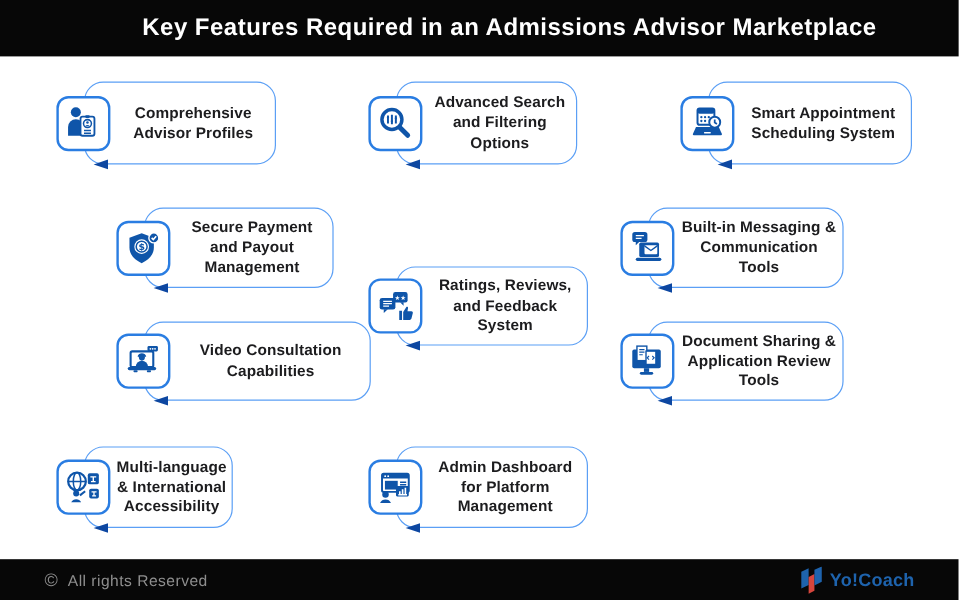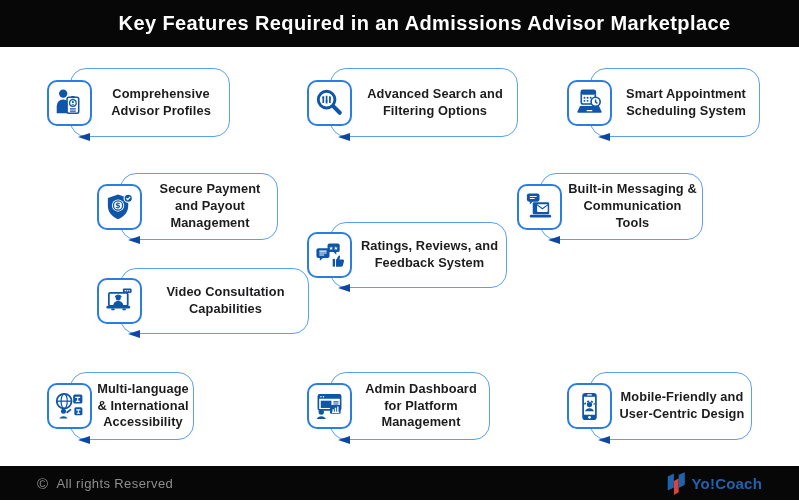--- a/index.html
+++ b/index.html
@@ -65,21 +65,21 @@
         <rect class="f" x="17.5" y="9.3" width="4" height="2.4" rx="1"></rect>
         <circle class="s" cx="19.5" cy="16.5" r="3.4" stroke-width="1.3"></circle>
         <circle class="f" cx="19.5" cy="15.6" r="1.1"></circle>
         <path class="f" d="M17.3 18.9 a3.1 3.1 0 0 1 4.4 0 z"></path>
         <path class="s" d="M16.5 22.5 h6 M16.5 24.8 h6" stroke-width="1.3"></path>
       </svg>
     </div>
     <div class="label">Comprehensive Advisor Profiles</div>
   </div>
 
-  <div class="feature" style="left:307px;top:68px;width:211px;height:69px;">
+  <div class="feature" style="left:307px;top:68px;width:174px;height:69px;">
     <div class="bubble"></div>
     <div class="tail"></div>
     <div class="icon-box">
       <svg viewBox="0 0 32 32">
         <circle class="s" cx="13" cy="13" r="8.6" stroke-width="3"></circle>
         <path class="s" d="M9.6 9.5 v7 M13 9 v8 M16.4 9.5 v7" stroke-width="1.7"></path>
         <circle class="f" cx="9.6" cy="11" r="1"></circle>
           <circle class="f" cx="13" cy="14.5" r="1"></circle>
           <circle class="f" cx="16.4" cy="12" r="1"></circle>
         <path class="s" d="M19.8 19.8 L26.6 26.6" stroke-width="4.2" stroke-linecap="round"></path>
@@ -135,21 +135,21 @@
         <path class="sw" d="M6 5.6 h7 M6 7.8 h5" stroke-width="1.1"></path>
         <rect class="f" x="9" y="11.5" width="17" height="12.5" rx="1.4"></rect>
         <rect class="fw" x="13.5" y="13.8" width="11" height="7.8" rx="1"></rect>
         <path class="s" d="M13.5 14.3 l5.5 4 5.5-4" stroke-width="1.2"></path>
         <rect class="f" x="6" y="24.6" width="22" height="2.7" rx="1.35"></rect>
       </svg>
     </div>
     <div class="label">Built-in Messaging &amp; Communication Tools</div>
   </div>
 
-  <div class="feature" style="left:307px;top:222px;width:200px;height:66px;border-radius:28px;">
+  <div class="feature" style="left:307px;top:222px;width:183px;height:66px;border-radius:28px;">
     <div class="bubble"></div>
     <div class="tail"></div>
     <div class="icon-box">
       <svg viewBox="0 0 32 32">
         <rect class="f" x="14" y="3.5" width="12.5" height="9" rx="2"></rect>
         <path class="f" d="M23 12.2 l0 3 -3-3 z"></path>
         <text class="fw" x="20.2" y="10.2" text-anchor="middle" font-size="5.5" font-family="DejaVu Sans, sans-serif">★★</text>
         <rect class="f" x="2.5" y="8.5" width="13.5" height="10" rx="2"></rect>
         <path class="f" d="M6 18.3 v3.2 l3.5-3.2 z"></path>
         <path class="sw" d="M5.5 11.5 h7.5 M5.5 13.5 h7.5 M5.5 15.5 h5" stroke-width="1.1"></path>
@@ -174,20 +174,36 @@
         <path class="s" d="M11.6 11.6 a3.3 3.3 0 0 1 6.2 0" stroke-width="1.4"></path>
         <path class="f" d="M9.4 20.4 a5.3 5.3 0 0 1 10.6 0 z"></path>
         <rect class="f" x="2.5" y="20.5" width="24.5" height="2.7" rx="1.35"></rect>
         <rect class="f" x="7.5" y="23.2" width="3.5" height="1.8" rx=".6"></rect>
         <rect class="f" x="19" y="23.2" width="3.5" height="1.8" rx=".6"></rect>
       </svg>
     </div>
     <div class="label">Video Consultation Capabilities</div>
   </div>
 
+  <div class="feature" style="left:517px;top:268px;width:186px;height:66px;">
+    <div class="bubble"></div>
+    <div class="tail"></div>
+    <div class="icon-box">
+      <svg viewBox="0 0 32 32">
+        <rect class="f" x="3" y="5.5" width="24.5" height="16" rx="1.6"></rect>
+        <rect class="fw" x="7" y="2.5" width="8.5" height="12.5" stroke="var(--icon-fill,#0f55a9)" stroke-width="1.2"></rect>
+        <path class="s" d="M9 5.5 h4.5 M9 7.7 h4.5 M9 9.9 h3" stroke-width="1"></path>
+        <rect class="fw" x="14.8" y="6.8" width="8.5" height="11.5" stroke="var(--icon-fill,#0f55a9)" stroke-width="1.2"></rect>
+        <path class="s" d="M17.4 11 l-1.6 1.6 1.6 1.6 M20.2 11 l1.6 1.6 -1.6 1.6" stroke-width="1"></path>
+        <rect class="f" x="13" y="21.5" width="4.5" height="3.2"></rect>
+        <rect class="f" x="9.5" y="24.7" width="11.5" height="2.4" rx="1.2"></rect>
+      </svg>
+    </div>
+    <div class="label">Document Sharing &amp; Application Review Tools</div>
+  </div>
 
   <div class="feature" style="left:47px;top:372px;width:147px;height:68px;">
     <div class="bubble"></div>
     <div class="tail"></div>
     <div class="icon-box">
       <svg viewBox="0 0 32 32">
         <circle class="s" cx="10.5" cy="10.5" r="7.6" stroke-width="1.9"></circle>
         <ellipse class="s" cx="10.5" cy="10.5" rx="3.2" ry="7.6" stroke-width="1.3"></ellipse>
         <path class="s" d="M3 10.5 h15" stroke-width="1.3"></path>
         <rect class="f" x="19.8" y="3.5" width="9.5" height="9.5" rx="1.6"></rect>
@@ -215,37 +231,20 @@
         <path class="s" d="M20 11.2 h5.3 M20 13.4 h5.3 M20 15.6 h5.3" stroke-width="1.2"></path>
         <rect class="f" x="16.5" y="14.5" width="11" height="9" rx="1"></rect>
         <path class="sw" d="M18.5 22 h7.5 M19.8 21.5 v-2.6 M22.2 21.5 v-4.2 M24.6 21.5 v-5.6" stroke-width="1.4"></path>
         <circle class="f" cx="7.5" cy="21.8" r="2.8"></circle>
         <path class="f" d="M2.8 29 a5.2 5.2 0 0 1 9.4 0 z"></path>
       </svg>
     </div>
     <div class="label">Admin Dashboard for Platform Management</div>
   </div>
 
-  <div class="feature" style="left:567px;top:372px;width:185px;height:68px;">
-    <div class="bubble"></div>
-    <div class="tail"></div>
-    <div class="icon-box">
-      <svg viewBox="0 0 32 32">
-        <rect class="f" x="8.5" y="2" width="15" height="28" rx="3.2"></rect>
-        <rect class="fw" x="10.3" y="6" width="11.4" height="18.5"></rect>
-        <rect class="f" x="13.5" y="3.3" width="5" height="1.4" rx=".7" fill="#fff"></rect>
-        <rect class="fw" x="13.5" y="3.3" width="5" height="1.4" rx=".7"></rect>
-        <circle class="fw" cx="16" cy="27.2" r="1.4"></circle>
-        <path class="s" d="M10.9 14 a5.5 5.5 0 0 1 10.2 0" stroke-width="1.7" stroke-dasharray="2.2 1.7"></path>
-        <circle class="f" cx="16" cy="14" r="2.7"></circle>
-        <path class="f" d="M11.4 21 a4.9 4.9 0 0 1 9.2 0 z"></path>
-      </svg>
-    </div>
-    <div class="label">Mobile-Friendly and User-Centric Design</div>
-  </div>
 
   <div class="footer">
     <div class="copyright">
       <span class="c-icon">©</span>
       <span>All rights Reserved</span>
     </div>
     <div class="brand">
       <svg width="21" height="23" viewBox="0 0 24 26">
         <polygon class="bm-blue" points="2,5 9,1.5 9,17.5 2,21"></polygon>
         <polygon class="bm-red" points="9,10 14.5,7 14.5,23 9,26"></polygon>

